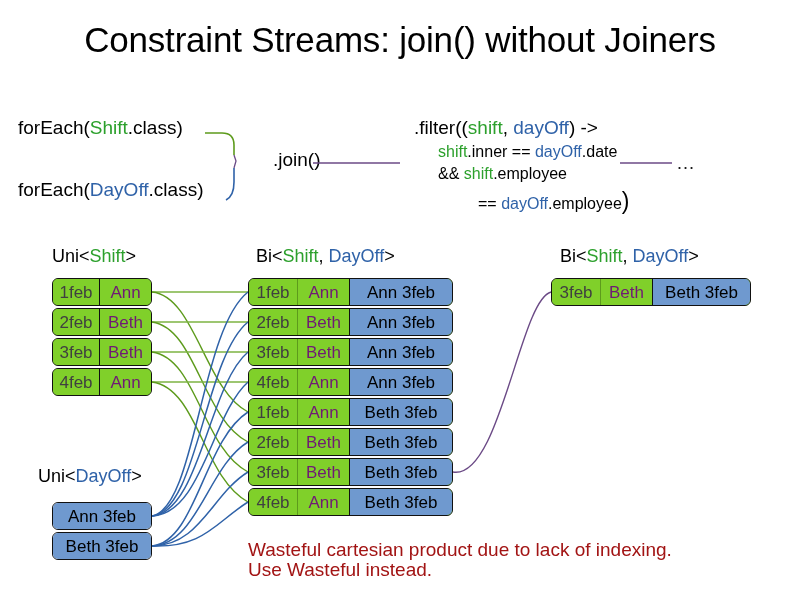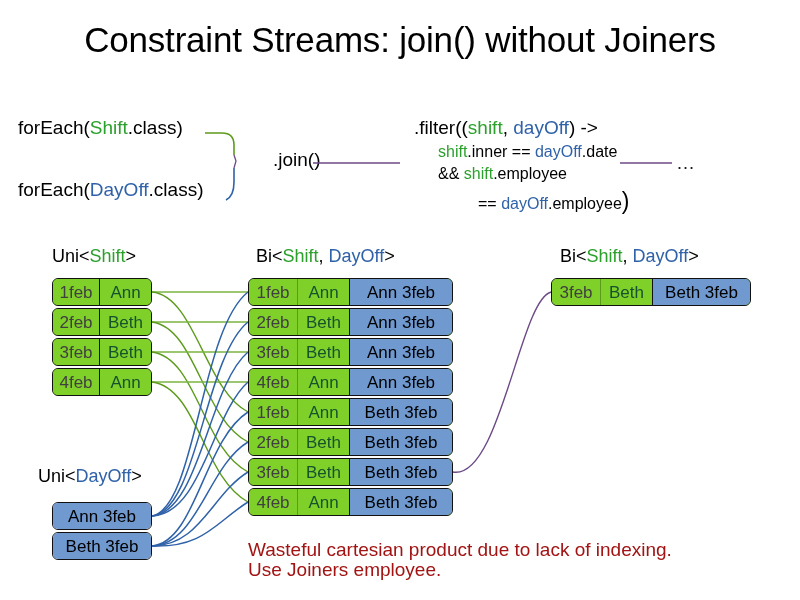--- a/index.html
+++ b/index.html
@@ -48,21 +48,21 @@
     position:absolute;height:28px;box-sizing:border-box;
     border:1.4px solid #111111;border-radius:6px;
     display:flex;align-items:stretch;overflow:hidden;
     background:#7ed321;
   }
   .cell{
     display:flex;align-items:center;justify-content:center;
     font-size:17px;line-height:1;box-sizing:border-box;white-space:nowrap;
   }
   .cell-green{background:#80d02a;color:#404040;}
-  .cell-green-name{background:#80d02a;color:#14532d;}
+  .cell-green-name{background:#80d02a;color:#701a75;}
   .cell-blue{background:#6f99cf;color:#000000;}
   .divider-dark{border-left:1.4px solid #111111;}
   .divider-light{border-left:1.2px solid #5d9b1c;}
 
   
   .shift-box{left:52px;width:100px;}
   .shift-box .c-date{width:46px;}
   .shift-box .c-name{flex:1;}
 
   
@@ -242,15 +242,15 @@
     <span>Bi&lt;</span><span class="g">Shift</span><span>, </span><span class="b">DayOff</span><span>&gt;</span>
   </div>
 
   <div class="box bi-right-box" style="top:278px">
     <div class="cell cell-green c-date">3feb</div>
     <div class="cell cell-green-name c-name divider-light">Beth</div>
     <div class="cell cell-blue c-dayoff divider-dark">Beth 3feb</div>
   </div>
 
   <div class="warning warn1">Wasteful cartesian product due to lack of indexing.</div>
-  <div class="warning warn2">Use Joiners employee.</div>
+  <div class="warning warn2">Use Wasteful instead.</div>
 
 </div>
 
 </body></html>

